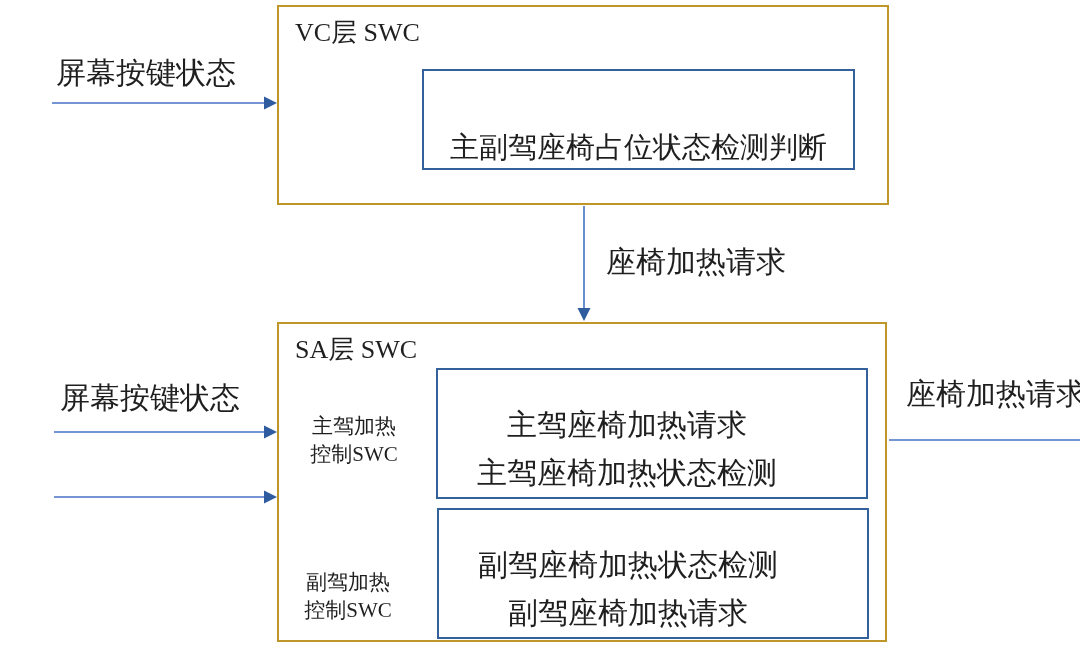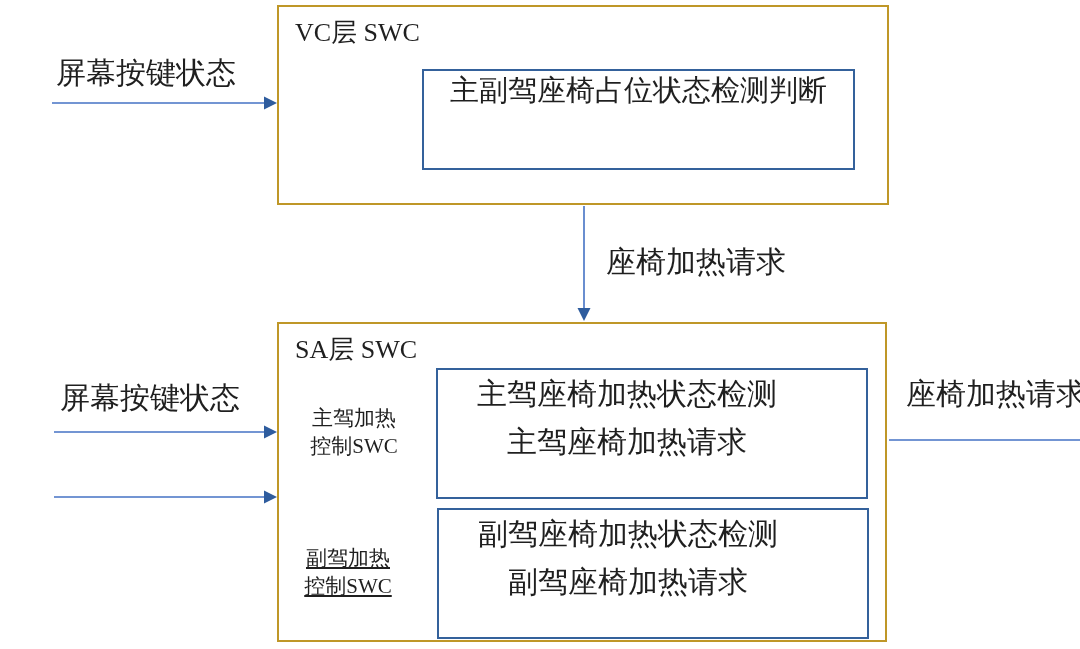--- a/index.html
+++ b/index.html
@@ -30,38 +30,38 @@
   .box-title{
     position:absolute;left:16px;top:10px;
     font-size:26px;line-height:32px;
     white-space:nowrap;
   }
   .inner-box{
     position:absolute;
     background:var(--bg);
     border:2px solid var(--inner-border);
     display:flex;flex-direction:column;
-    justify-content:flex-start;align-items:center;
+    justify-content:flex-end;align-items:center;
   }
   .vc-inner{left:143px;top:62px;width:433px;height:101px;font-size:29px;}
   .sa-inner-1{left:157px;top:44px;width:432px;height:131px;}
   .sa-inner-2{left:158px;top:184px;width:432px;height:131px;}
   .inner-lines{
     text-align:center;
     font-size:30px;line-height:48px;
     transform:translateX(-25px);
     white-space:nowrap;
   }
   .side-label{
     position:absolute;
     font-size:21px;line-height:28px;
     text-align:center;white-space:nowrap;
   }
-  .side-label-1{left:27px;top:80px;width:96px;}
-  .side-label-2{left:21px;top:220px;width:96px;text-decoration:underline;}
+  .side-label-1{left:27px;top:88px;width:96px;}
+  .side-label-2{left:21px;top:244px;width:96px;}
   .flow-label{
     position:absolute;
     font-size:30px;line-height:34px;
     white-space:nowrap;
   }
   .lbl-occupancy{left:12px;top:56px;}
   .lbl-vc2sa{left:562px;top:245px;}
   .lbl-heat-status{left:16px;top:381px;}
   .lbl-screen{left:26px;top:449px;}
   .lbl-out{left:862px;top:377px;}
@@ -87,22 +87,22 @@
   <div class="outer-box sa-box">
     <div class="box-title">SA层 SWC</div>
 
     <div class="side-label side-label-1">
       <span>主驾加热</span><br>
       <span>控制SWC</span>
     </div>
 
     <div class="inner-box sa-inner-1">
       <div class="inner-lines">
+        <div>主驾座椅加热请求</div>
         <div>主驾座椅加热状态检测</div>
-        <div>主驾座椅加热请求</div>
       </div>
     </div>
 
     <div class="side-label side-label-2">
       <span>副驾加热</span><br>
       <span>控制SWC</span>
     </div>
 
     <div class="inner-box sa-inner-2">
       <div class="inner-lines">

